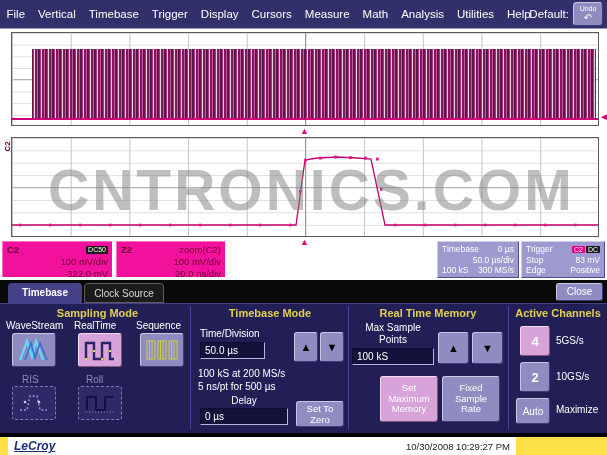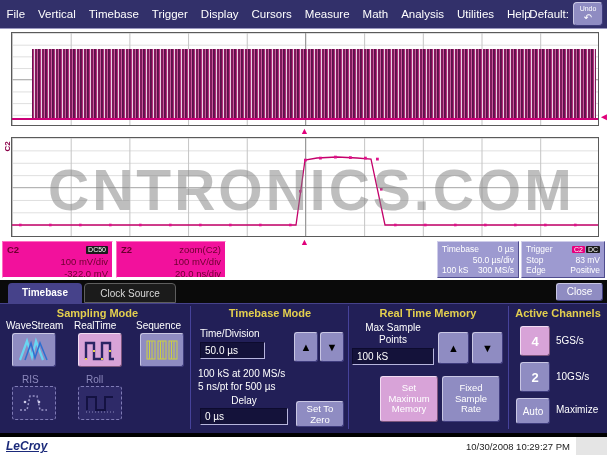--- a/index.html
+++ b/index.html
@@ -1,17 +1,17 @@
 <!DOCTYPE html>
 <html><head>
 <meta charset="utf-8">
 <style>
   html,body{margin:0;padding:0;}
   body{font-family:"Liberation Sans",sans-serif;}
-  #app{position:relative;width:607px;height:455px;background:#e5e5e5;overflow:hidden;}
+  #app{position:relative;width:607px;height:455px;background:#fde047;overflow:hidden;}
 
   
   #menubar{position:absolute;left:0;top:0;width:607px;height:29px;background:#32306a;
     display:flex;align-items:center;color:#fff;font-size:11.5px;border-bottom:1px solid #9a98c0;box-sizing:border-box;}
   .menu-item{padding:0 6.5px;cursor:default;white-space:nowrap;}
   #menu-default{position:absolute;right:38px;top:8px;font-size:11.5px;text-align:right;}
   #undo-btn{position:absolute;right:4px;top:2px;width:30px;height:24px;background:#8f8cc2;
     border-radius:4px;border:1px solid #c9c7e4;border-bottom-color:#3f3c7d;border-right-color:#3f3c7d;
     color:#fff;font-size:7px;text-align:center;line-height:1.1;padding-top:2px;box-sizing:border-box;}
   #undo-btn .glyph{font-size:10px;line-height:1;}
@@ -57,21 +57,21 @@
   .badge-dark{background:#1a1a1a;color:#fff;font-size:7px;padding:0 2px;border-radius:1px;}
   .badge-c2{background:#e6007d;color:#fff;font-size:7px;padding:0 2px;border-radius:1px;margin-right:1px;}
   .bold{font-weight:bold;}
 
   
   #dialog{position:absolute;left:0;top:280px;width:607px;height:157px;background:#000;}
   #tabstrip{position:absolute;left:0;top:0;width:607px;height:23px;background:#0a0a0a;}
   .tab{position:absolute;top:3px;height:20px;font-size:10px;color:#fff;text-align:center;
     line-height:20px;border-radius:4px 4px 0 0;box-sizing:border-box;}
   #tab-timebase{left:8px;width:74px;background:#46428a;font-weight:bold;}
-  #tab-clock{left:84px;width:92px;background:#1b1b1b;border:1px solid #5e5e5e;color:#d8d8d8;}
+  #tab-clock{left:84px;width:80px;background:#1b1b1b;border:1px solid #5e5e5e;color:#d8d8d8;}
   #close-btn{position:absolute;right:4px;top:3px;width:47px;height:18px;background:#8f8cc2;
     border:1px solid #c9c7e4;border-bottom-color:#3f3c7d;border-right-color:#3f3c7d;border-radius:3px;
     color:#fff;font-size:10px;text-align:center;line-height:16px;box-sizing:border-box;}
   #dlg-body{position:absolute;left:0;top:23px;width:607px;height:130px;background:#221f57;
     border-top:1px solid #46428a;box-sizing:border-box;}
   .vsep{position:absolute;top:2px;bottom:4px;width:1px;background:#46429a;}
   .sec-header{position:absolute;color:#e3cf4e;font-size:11px;font-weight:bold;text-align:center;}
   .lbl{position:absolute;color:#fff;font-size:10px;white-space:nowrap;}
   .lbl-dim{position:absolute;color:#8d89bd;font-size:10px;}
   .btn{position:absolute;background:#8f8cc2;border:1px solid #c9c7e4;border-bottom-color:#3f3c7d;
@@ -79,21 +79,21 @@
     display:flex;align-items:center;justify-content:center;text-align:center;}
   .btn-sel{background:#d8a3d8;border-color:#f2dcf2 #7d567d #7d567d #f2dcf2;}
   .btn-dark{background:#2e2a68;border:1px dashed #7f7bb5;}
   .arrow-btn{font-size:11px;color:#000;}
   .field{position:absolute;background:#14123a;color:#fff;font-size:10px;height:17px;
     border:1px solid;border-color:#0d0b2e #b7b5dd #b7b5dd #0d0b2e;box-sizing:border-box;
     padding:2px 4px;line-height:12px;}
   .pre{white-space:pre-line;line-height:1.15;font-size:9.5px;}
 
   
-  #footer{position:absolute;left:0;top:437px;width:576px;height:18px;background:#fff;}
+  #footer{position:absolute;left:8px;top:437px;width:508px;height:18px;background:#fff;}
   #brand{position:absolute;left:6px;top:2px;color:#1b2a7a;font-size:12px;font-weight:bold;
     text-decoration:underline;font-style:italic;}
   #timestamp{position:absolute;right:6px;top:4px;color:#222;font-size:9.5px;}
 </style>
 </head>
 <body>
 
 <div id="app">
 
   <div id="menubar">

